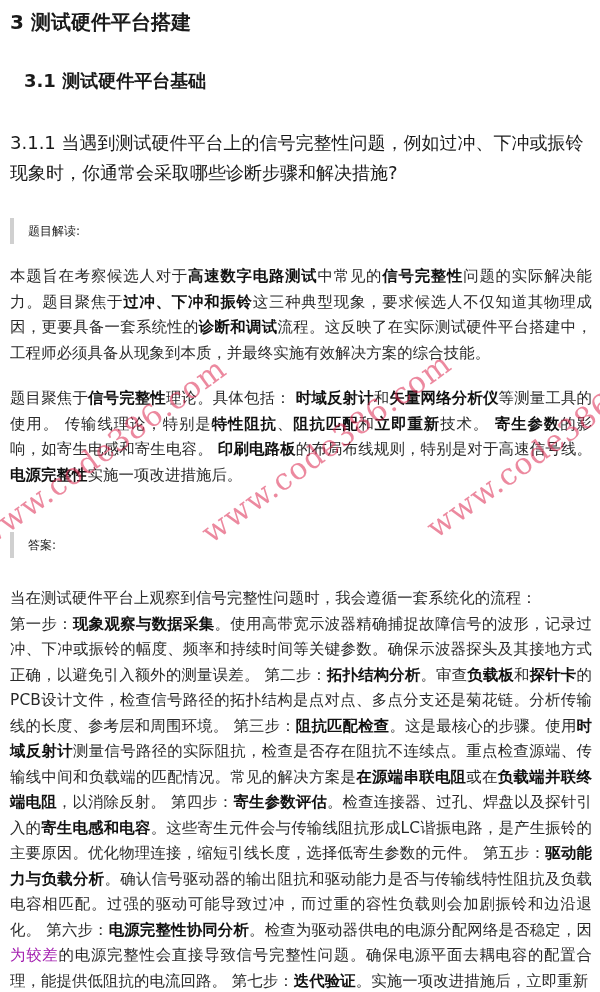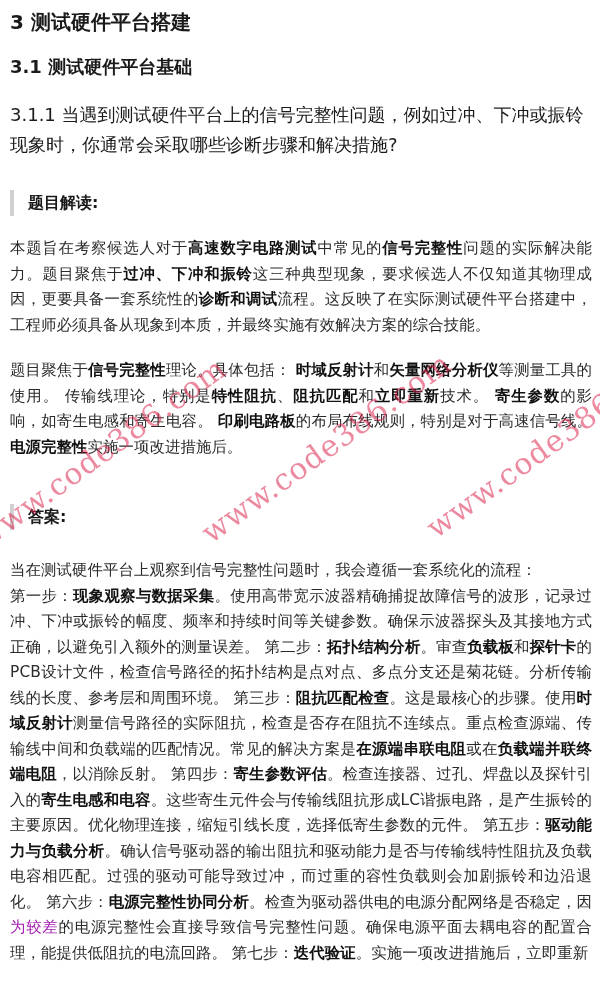--- a/index.html
+++ b/index.html
@@ -7,34 +7,34 @@
     width: 600px; height: 992px; overflow: hidden; position: relative;
     background: #ffffff; color: #1f1f1f;
     font-family: "DejaVu Sans", "Liberation Sans", sans-serif;
   }
   .page { padding: 0 8px 0 10px; border-radius: 32px; }
   h1 {
     font-size: 20px; font-weight: bold; margin: 0; padding-top: 8px;
     line-height: 28px; color: #1a1a1a;
   }
   h2 {
-    font-size: 18px; font-weight: bold; margin: 0; padding-top: 18px;
+    font-size: 18px; font-weight: bold; margin: 14px; padding-top: 18px;
     line-height: 26px; color: #1a1a1a;
   }
   h3 {
     font-size: 18px; font-weight: normal; margin: 0; padding-top: 20px;
     line-height: 30px; color: #1a1a1a;
   }
   .section-head {
     margin-top: 44px; display: flex; align-items: center; height: 26px;
   }
   .section-head .bar {
     width: 4px; height: 26px; background: #d0d0d0; margin-right: 14px; margin-left: 0;
   }
-  .section-head .label { font-size: 16px; font-weight: bold; color: #1a1a1a; }
+  .section-head .label { font-size: 12px; font-weight: normal; color: #1a1a1a; }
   .para {
     font-size: 15.4px; line-height: 25.5px; margin: 20px 0 0 0; color: #2a2a2a;
     text-align: justify; letter-spacing: 0.1px;
   }
   .para b { font-weight: bold; color: #111; }
   .sec1 { margin-top: 30px; }
   .sec2 { margin-top: 30px; }
   .sec3 { }
   .para-answer { margin-top: 28px; }
   .obscured { color: #a21caf; }

